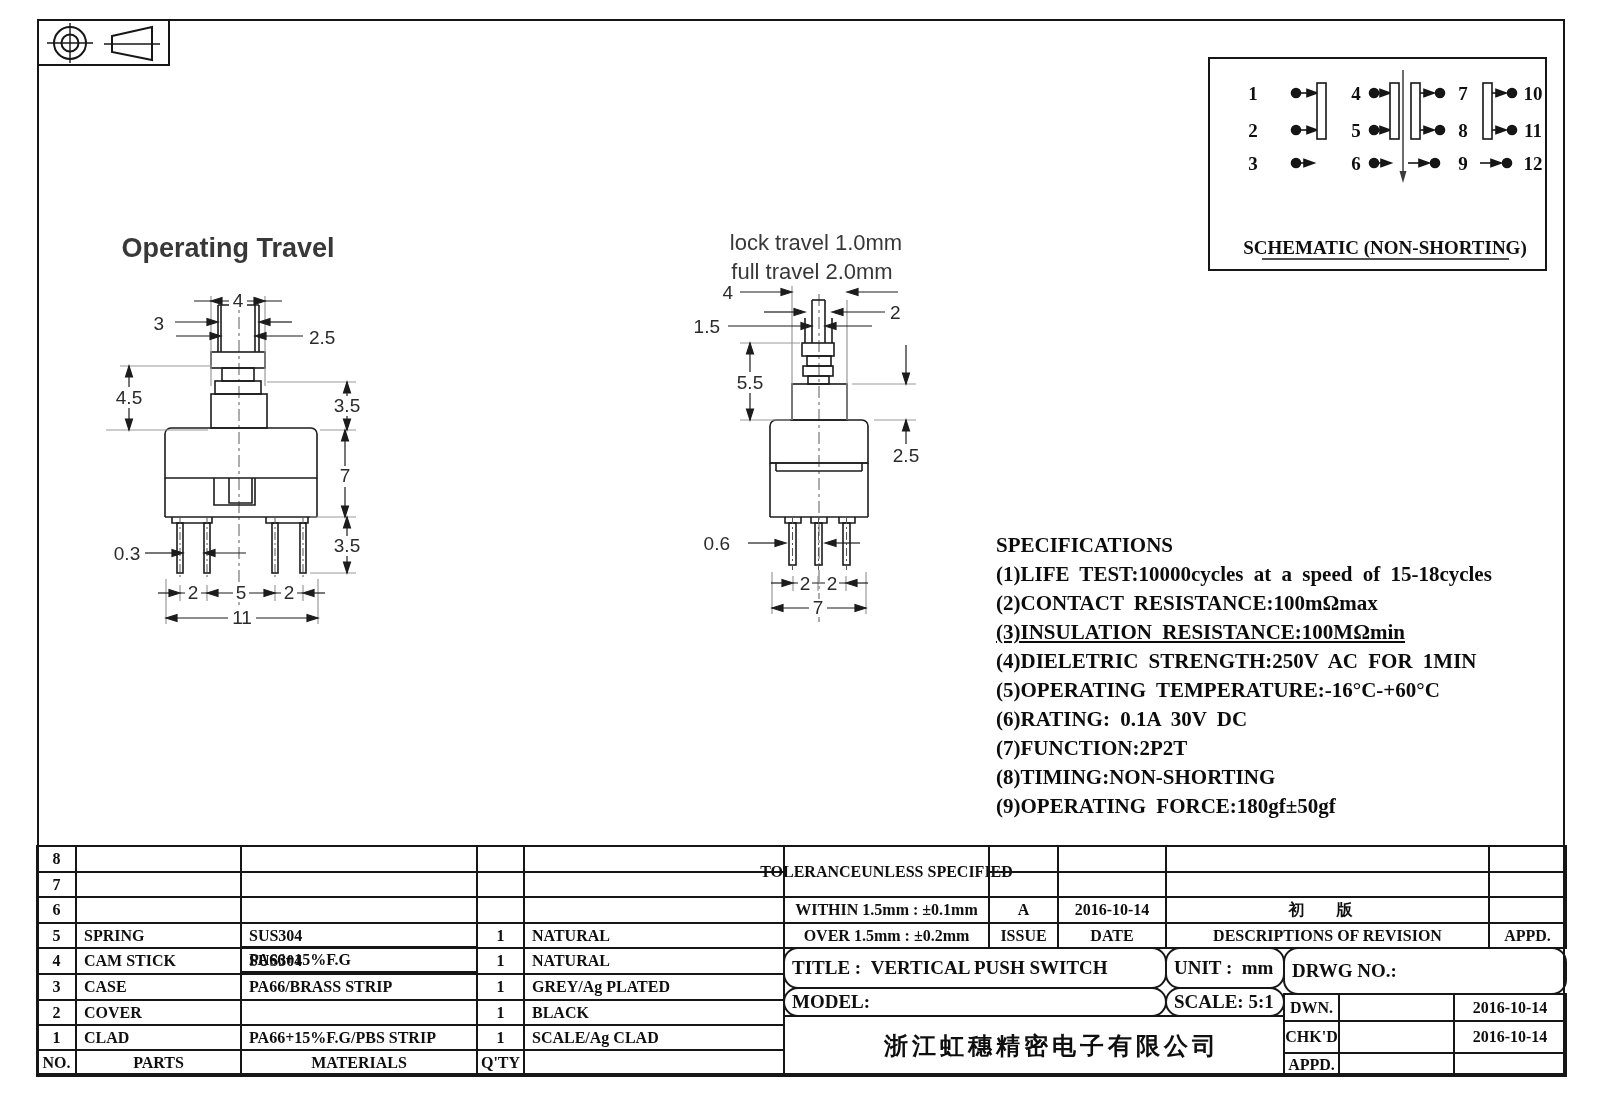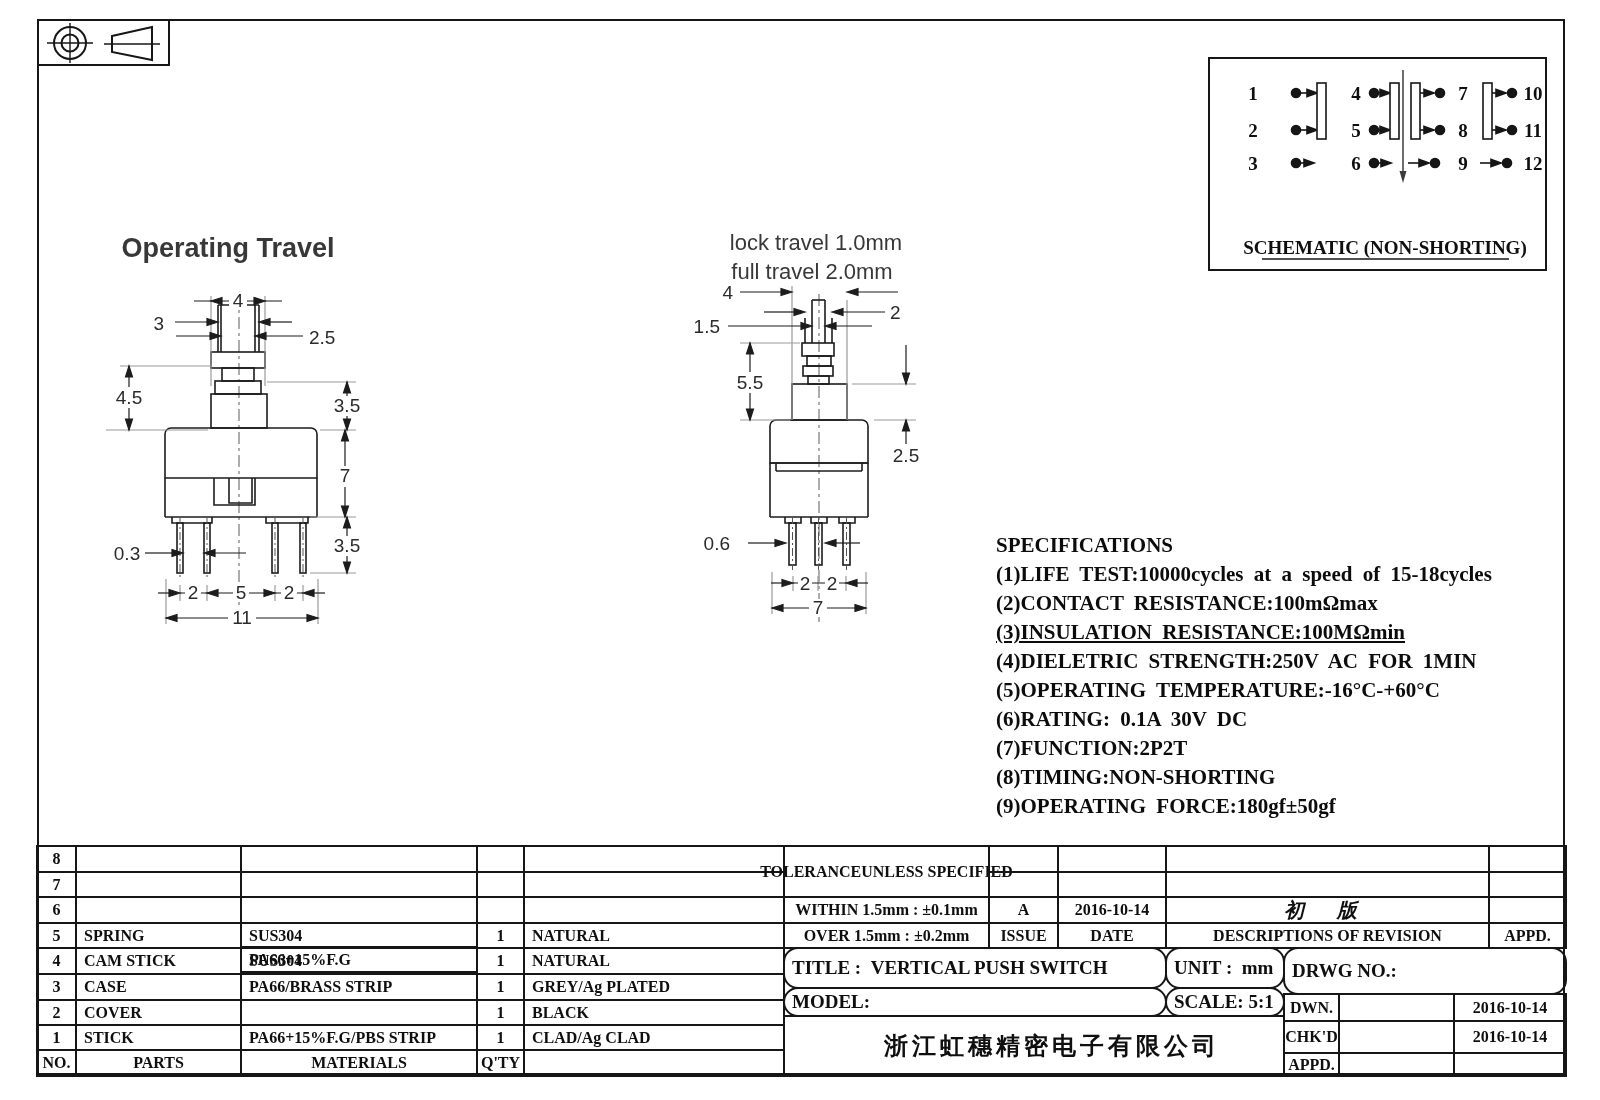--- a/index.html
+++ b/index.html
@@ -9,21 +9,21 @@
   #border-rect{position:absolute;left:37px;top:19px;width:1528px;height:1056px;
                border:2px solid #161616;box-sizing:border-box;}
   .cell{position:absolute;border:2px solid #161616;box-sizing:border-box;
         font:bold 16px "Liberation Serif", serif;color:#0f0f0f;
         display:flex;align-items:center;justify-content:center;
         white-space:nowrap;overflow:visible;}
   .cell.l{justify-content:flex-start;padding-left:7px;}
   .cell.two{flex-direction:row;line-height:20px;}
   .cell.big{font-size:19px;border-radius:15px;}
   .cell.company{font-size:24px;letter-spacing:4px;padding-left:36px;}
-  .cell.rev{font-size:20px;letter-spacing:14px;font-style:italic;}
+  .cell.rev{font-size:16px;letter-spacing:14px;}
   #specs{position:absolute;left:996px;top:531px;width:580px;
          font:bold 21px "Liberation Serif", serif;color:#0c0c0c;
          line-height:29px;white-space:nowrap;word-spacing:5px;}
   #specs .u{text-decoration:underline;}
   svg text{font-family:"Liberation Sans", sans-serif;}
   svg text.ser{font-family:"Liberation Serif", serif;font-weight:bold;}
   .gap{font:600 27px "Liberation Sans", sans-serif;}
 </style>
 </head>
 <body>
@@ -385,24 +385,24 @@
   <div class="cell" style="left:476px;top:973px;width:49px;height:28px">1</div>
   <div class="cell l" style="left:523px;top:973px;width:262px;height:28px">GREY/Ag PLATED</div>
 
   <div class="cell" style="left:36px;top:999px;width:41px;height:27px">2</div>
   <div class="cell l" style="left:75px;top:999px;width:167px;height:27px">COVER</div>
   <div class="cell l" style="left:240px;top:946px;width:238px;height:27px">PA66+15%F.G</div>
   <div class="cell" style="left:476px;top:999px;width:49px;height:27px">1</div>
   <div class="cell l" style="left:523px;top:999px;width:262px;height:27px">BLACK</div>
 
   <div class="cell" style="left:36px;top:1024px;width:41px;height:27px">1</div>
-  <div class="cell l" style="left:75px;top:1024px;width:167px;height:27px">STICK</div>
+  <div class="cell l" style="left:75px;top:1024px;width:167px;height:27px">CLAD</div>
   <div class="cell l" style="left:240px;top:1024px;width:238px;height:27px">PA66+15%F.G/PBS STRIP</div>
   <div class="cell" style="left:476px;top:1024px;width:49px;height:27px">1</div>
-  <div class="cell l" style="left:523px;top:1024px;width:262px;height:27px">CLAD/Ag CLAD</div>
+  <div class="cell l" style="left:523px;top:1024px;width:262px;height:27px">SCALE/Ag CLAD</div>
 
   <div class="cell" style="left:36px;top:1049px;width:41px;height:28px">NO.</div>
   <div class="cell" style="left:75px;top:1049px;width:167px;height:28px">PARTS</div>
   <div class="cell" style="left:240px;top:1049px;width:238px;height:28px">MATERIALS</div>
   <div class="cell" style="left:476px;top:1049px;width:49px;height:28px">Q'TY</div>
   <div class="cell" style="left:523px;top:1049px;width:262px;height:28px"></div>
 
   <div class="cell two" style="left:783px;top:845px;width:207px;height:53px">
     <span>TOLERANCE</span>
     <span>UNLESS  SPECIFIED</span>

